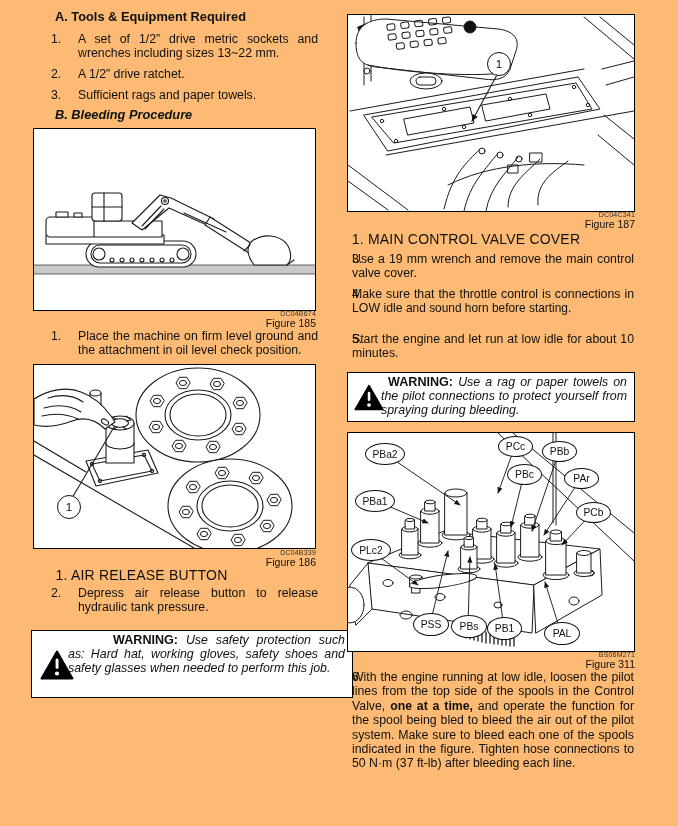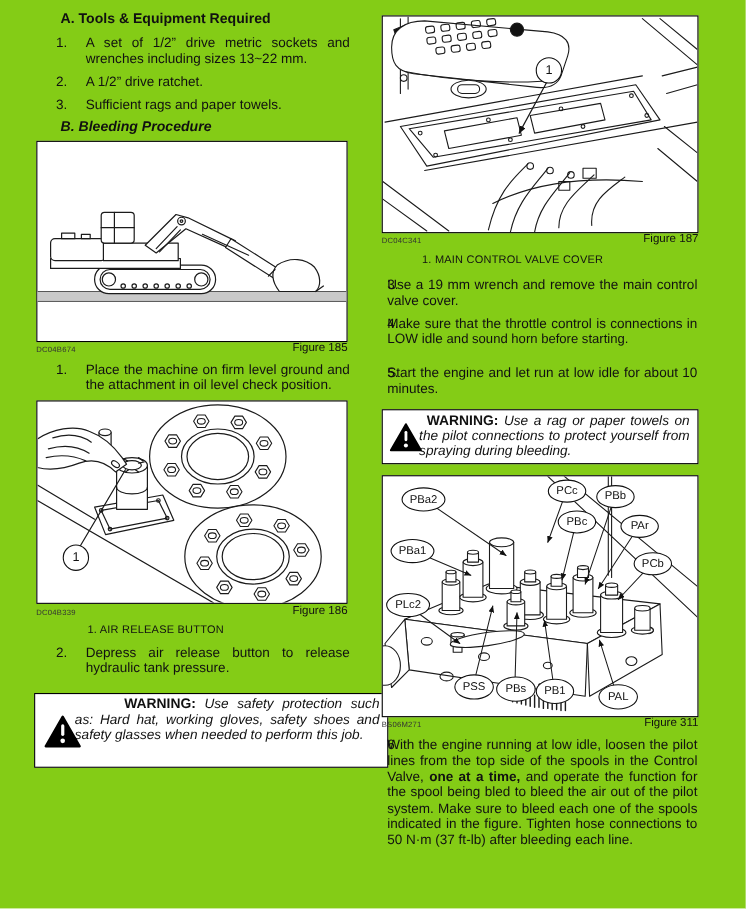--- a/index.html
+++ b/index.html
@@ -1,30 +1,30 @@
 <!DOCTYPE html>
 <html><head>
 <meta charset="utf-8">
 <style>
   html,body{margin:0;padding:0;background:#fff;}
-  #page{position:relative;width:678px;height:826px;background:#84cc16;overflow:hidden;
+  #page{position:relative;width:678px;height:826px;background:#fdba74;overflow:hidden;
         font-family:"Liberation Sans",sans-serif;color:#111;}
   .abs{position:absolute;}
   .hd{font-size:12.8px;font-weight:bold;white-space:nowrap;}
   .li{position:absolute;font-size:12.3px;line-height:14.4px;}
   .li .n{position:absolute;left:0;top:0;}
   .li .t{text-align:justify;}
   .lc .t{margin-left:27px;}
   .rc .t{}
   .fig{position:absolute;border:1px solid #000;background:#fff;overflow:hidden;}
   .fig svg{position:absolute;left:0;top:0;}
-  .coderow{position:absolute;display:flex;justify-content:space-between;align-items:flex-end;}
+  .coderow{position:absolute;display:flex;justify-content:space-between;align-items:flex-end;flex-direction:column;}
   .figcode{font-size:7px;color:#333;letter-spacing:0.2px;}
   .figlabel{font-size:10.5px;color:#111;}
-  .figcap{position:absolute;text-align:center;font-size:10px;letter-spacing:0.2px;color:#111;}
+  .figcap{position:absolute;text-align:center;font-size:14px;letter-spacing:0.2px;color:#111;}
   .warn{position:absolute;border:1.5px solid #000;box-sizing:border-box;background:#fff;}
   .warn .wicon{position:absolute;}
   .warn .wtext{font-size:12.4px;line-height:13.9px;text-align:justify;font-style:italic;}
   .warn .wtitle{font-style:normal;font-weight:bold;font-size:12.6px;}
   .callout{position:absolute;width:22px;height:22px;border:1.1px solid #111;border-radius:50%;
            background:#fff;display:flex;align-items:center;justify-content:center;
            font-size:11.5px;color:#111;z-index:3;}
   .vlabel{position:absolute;border:1.1px solid #111;border-radius:50%;background:#fff;
           display:flex;align-items:center;justify-content:center;font-size:10.3px;
           color:#111;z-index:3;}

